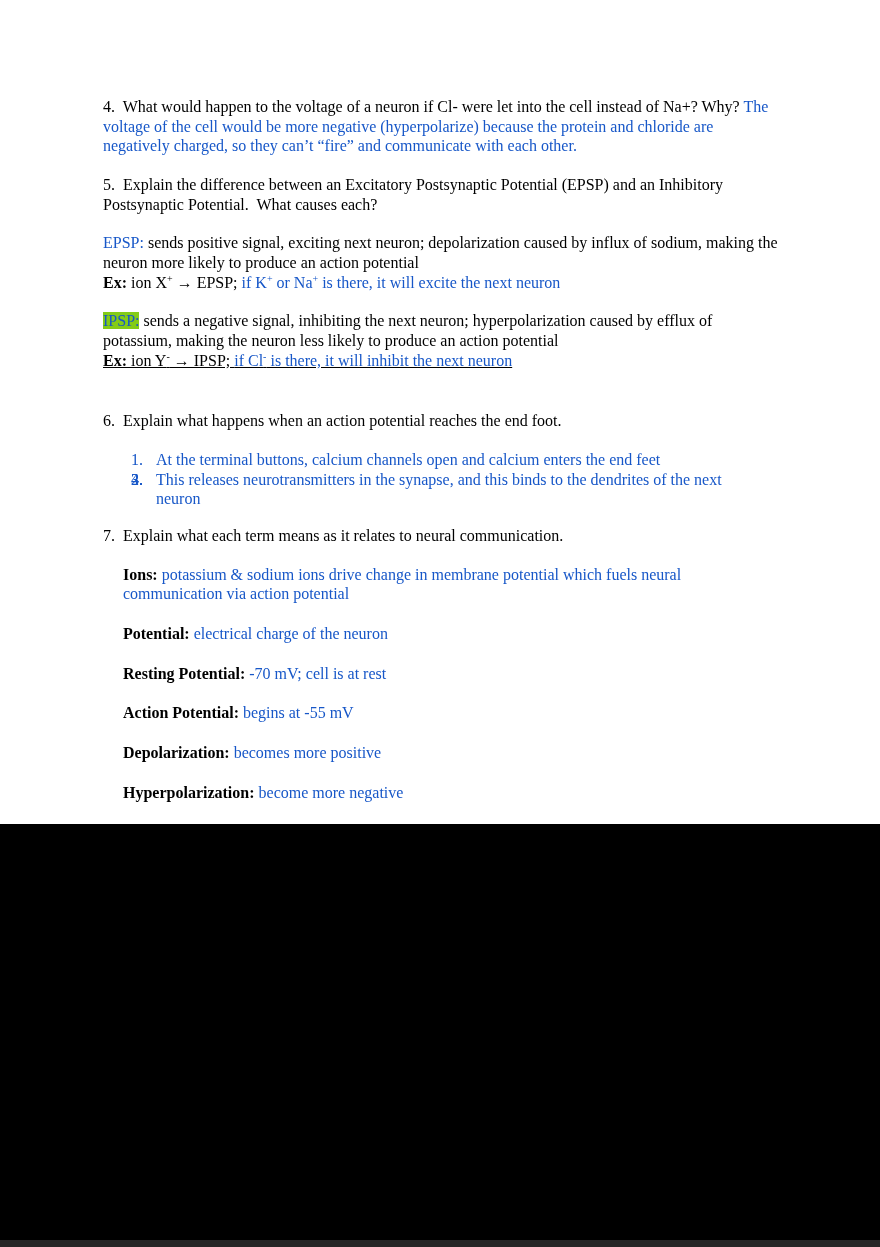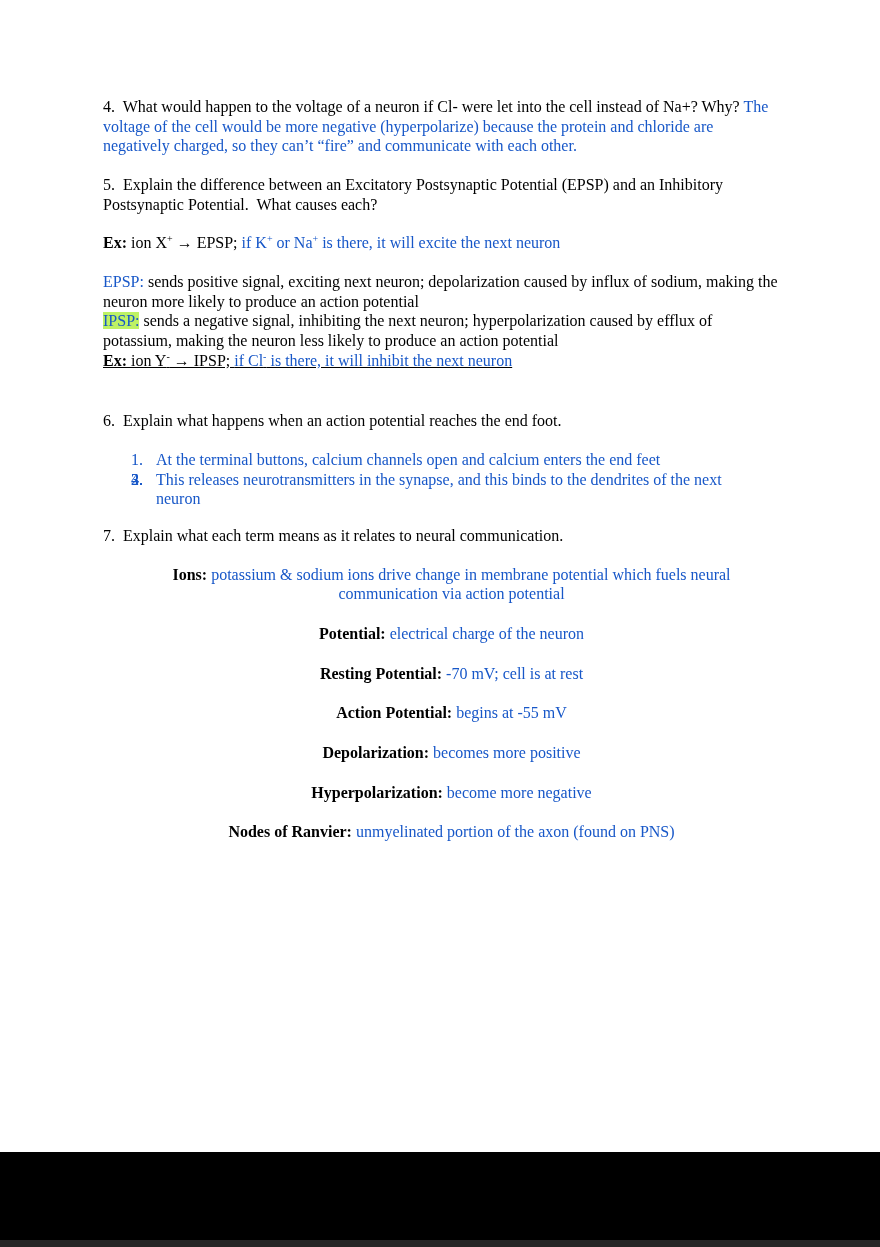--- a/index.html
+++ b/index.html
@@ -4,43 +4,43 @@
 <style>
   html,body{margin:0;padding:0;}
   body{
     width:880px;height:1247px;position:relative;
     background:#000000;
     font-family:"Liberation Serif", serif;
     -webkit-font-smoothing:antialiased;
   }
   .page{
     position:absolute;top:0;left:0;
-    width:880px;height:1152px;
+    width:880px;height:824px;
     background:#ffffff;
     box-sizing:border-box;
     padding:97px 100px 0 103px;
     font-size:16px;line-height:1.23;color:#000000;
     overflow:hidden;
   }
   .para{margin:0 0 19px 0;white-space:pre-wrap;}
   .m0{margin-bottom:0;}
   .gap-lg{margin-bottom:41px;text-decoration:underline;}
   .gap-xl{}
   .blue{color:#1757C8;}
   .b{font-weight:bold;}
   .sup{vertical-align:super;font-size:10px;line-height:0;}
-  .hl{background:#bef264;}
+  .hl{background:#84cc16;}
   .steps{
     list-style:none;margin:0 0 17px 0;
     padding:0 40px 0 28px;
     color:#1757C8;
   }
   .steps li{position:relative;padding-left:25px;margin:0;}
   .steps .num{position:absolute;left:0;top:0;}
-  .terms{padding-left:20px;text-align:center;}
+  .terms{padding-left:20px;}
   .term{margin:0 0 20px 0;white-space:pre-wrap;}
   .term .label{font-weight:bold;color:#000000;}
   .term .def{color:#1757C8;}
   .below-page{
     position:absolute;left:0;top:1152px;width:880px;height:95px;
     background:#000000;
   }
   .taskbar-sliver{
     position:absolute;left:0;bottom:0;width:880px;height:7px;
     background:#262626;
@@ -48,22 +48,22 @@
 </style>
 </head>
 <body>
 
 <div class="page">
 
   <p class="para"><span>4.  What would happen to the voltage of a neuron if Cl- were let into the cell instead of Na+? Why? </span><span class="blue">The voltage of the cell would be more negative (hyperpolarize) because the protein and chloride are negatively charged, so they can’t “fire” and communicate with each other.</span></p>
 
   <p class="para">5.  Explain the difference between an Excitatory Postsynaptic Potential (EPSP) and an Inhibitory Postsynaptic Potential.  What causes each?</p>
 
+  <p class="para m0"><span class="blue">EPSP:</span><span> sends positive signal, exciting next neuron; depolarization caused by influx of sodium, making the neuron more likely to produce an action potential</span></p>
   <p class="para"><span class="b">Ex:</span><span> ion X</span><span class="sup">+</span><span> → EPSP; </span><span class="blue">if K</span><span class="blue sup">+</span><span class="blue"> or Na</span><span class="blue sup">+</span><span class="blue"> is there, it will excite the next neuron</span></p>
-  <p class="para m0"><span class="blue">EPSP:</span><span> sends positive signal, exciting next neuron; depolarization caused by influx of sodium, making the neuron more likely to produce an action potential</span></p>
 
   <p class="para m0"><span class="blue hl">IPSP:</span><span> sends a negative signal, inhibiting the next neuron; hyperpolarization caused by efflux of potassium, making the neuron less likely to produce an action potential</span></p>
   <p class="para gap-lg"><span class="b">Ex:</span><span> ion Y</span><span class="sup">-</span><span> → IPSP; </span><span class="blue">if Cl</span><span class="blue sup">-</span><span class="blue"> is there, it will inhibit the next neuron</span></p>
 
   <p class="para gap-xl">6.  Explain what happens when an action potential reaches the end foot.</p>
 
   <ol class="steps">
     <li>
       <span class="num">1.</span><span>At the terminal buttons, calcium channels open and calcium enters the end feet</span>
     </li>

